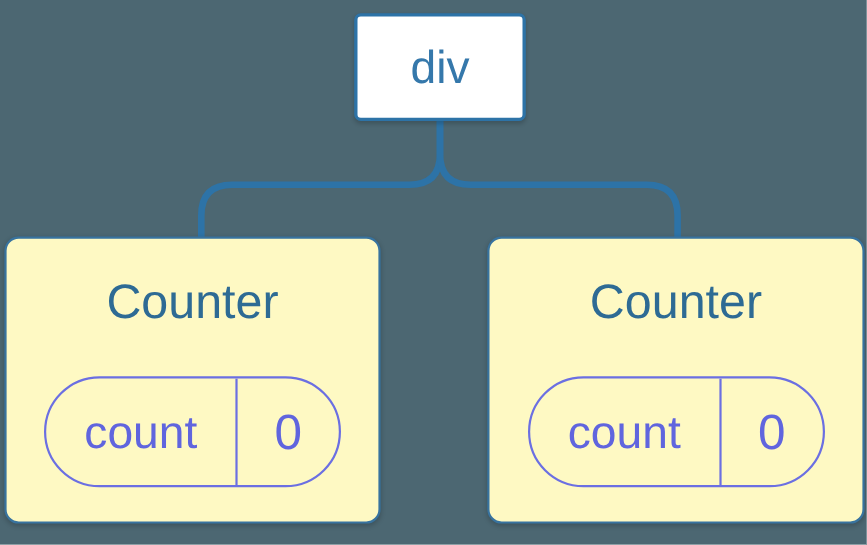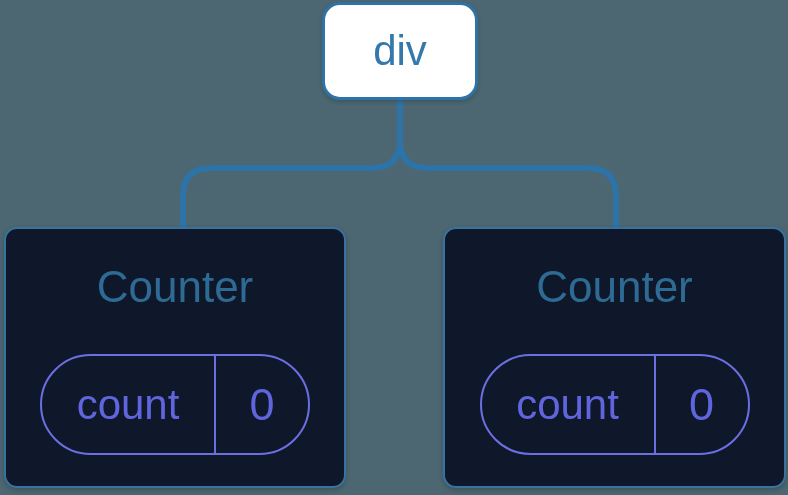--- a/index.html
+++ b/index.html
@@ -24,41 +24,41 @@
     height: 495px;
   }
   .connectors path {
     fill: none;
     stroke: #2d73a7;
     stroke-width: 6px;
   }
   .root-node {
     position: absolute;
     left: 322px;
-    top: 2px;
+    top: 12px;
     width: 156px;
     height: 98px;
     box-sizing: border-box;
     background: #ffffff;
     border: 3px solid #2d73a7;
-    border-radius: 18px;
+    border-radius: 6px;
     display: flex;
     align-items: center;
     justify-content: center;
     color: #3578ab;
     font-size: 42px;
     font-weight: 500;
     box-shadow: 0 2px 4px rgba(0,0,0,0.18);
   }
   .component-card {
     position: absolute;
-    top: 227px;
+    top: 215px;
     height: 261px;
     box-sizing: border-box;
-    background: #0f172a;
+    background: #fef9c3;
     border: 2px solid #38739f;
     border-radius: 13px;
     display: flex;
     flex-direction: column;
     align-items: center;
     box-shadow: 0 2px 5px rgba(0,0,0,0.2);
   }
   .component-card.left  { left: 4px;   width: 342px; }
   .component-card.right { left: 443px; width: 343px; }
   .component-title {

